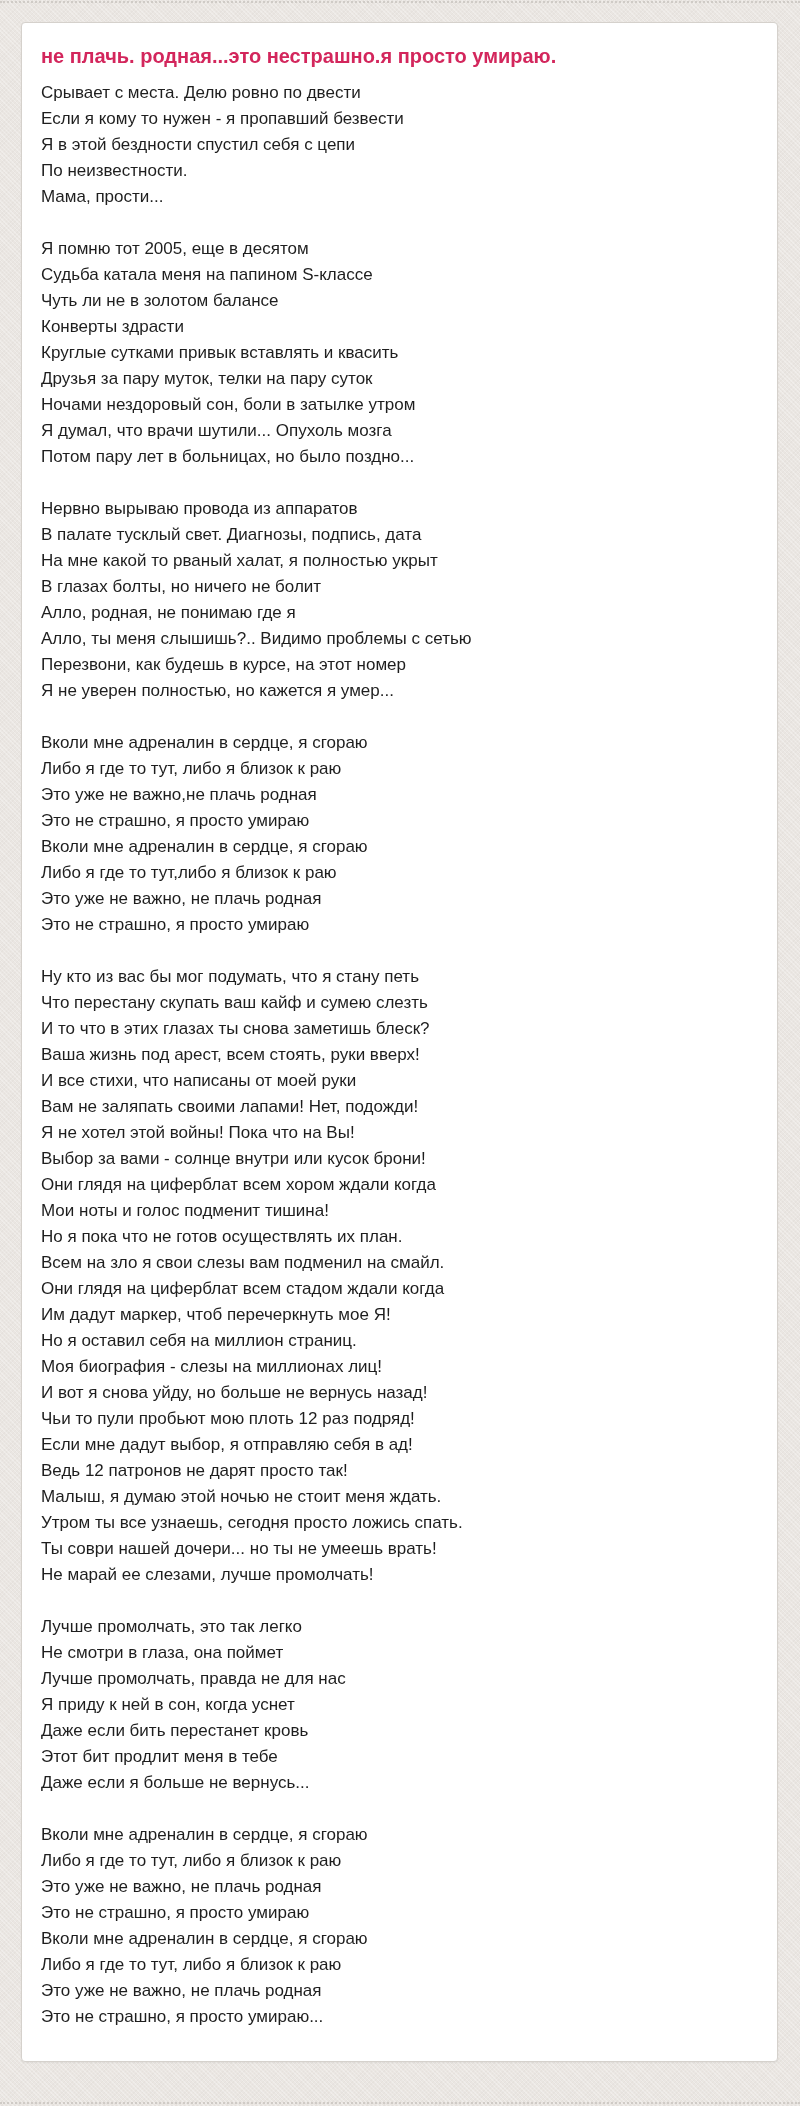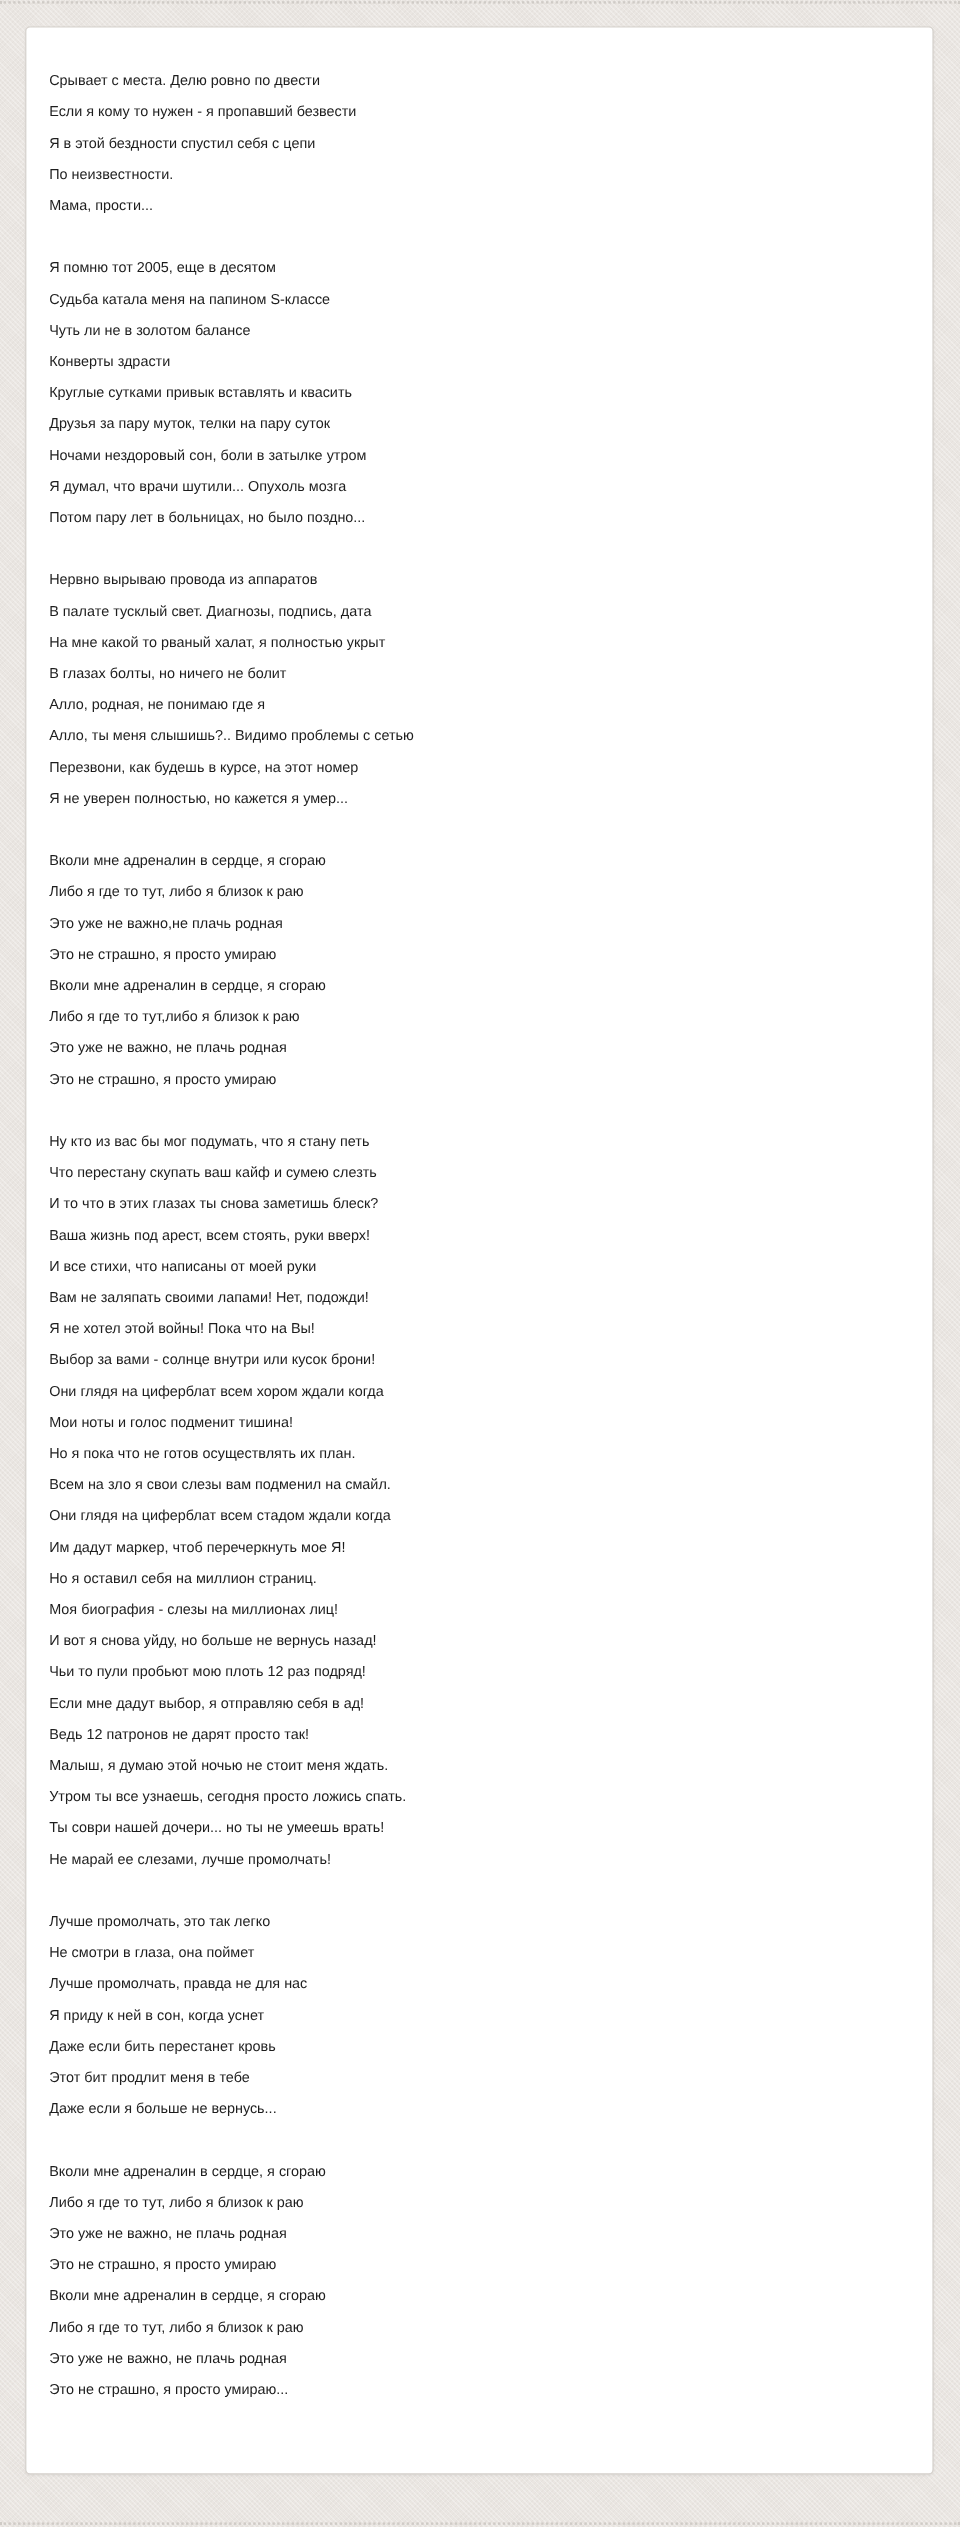--- a/index.html
+++ b/index.html
@@ -57,32 +57,33 @@
     border-bottom: 1px dotted #9eb5c5;
   }
   .artist-line a.artist-link {
     color: #55a3b2;
     text-decoration: none;
     cursor: pointer;
   }
 
   .lyrics {
     margin-top: 12px;
-    font-size: 12px;
+    font-size: 17px;
     line-height: 26px;
     color: #1e1e1e;
     white-space: pre-line;
   }
 </style>
 </head>
 <body>
 
 <div class="edge-stitch top"></div>
 
 <div class="card">
+  <h1 class="song-title">не плачь. родная...это нестрашно.я просто умираю.</h1>
 
 
   <div class="lyrics">Срывает с места. Делю ровно по двести
 Если я кому то нужен - я пропавший безвести
 Я в этой бездности спустил себя с цепи
 По неизвестности.
 Мама, прости...
 
 Я помню тот 2005, еще в десятом
 Судьба катала меня на папином S-классе

